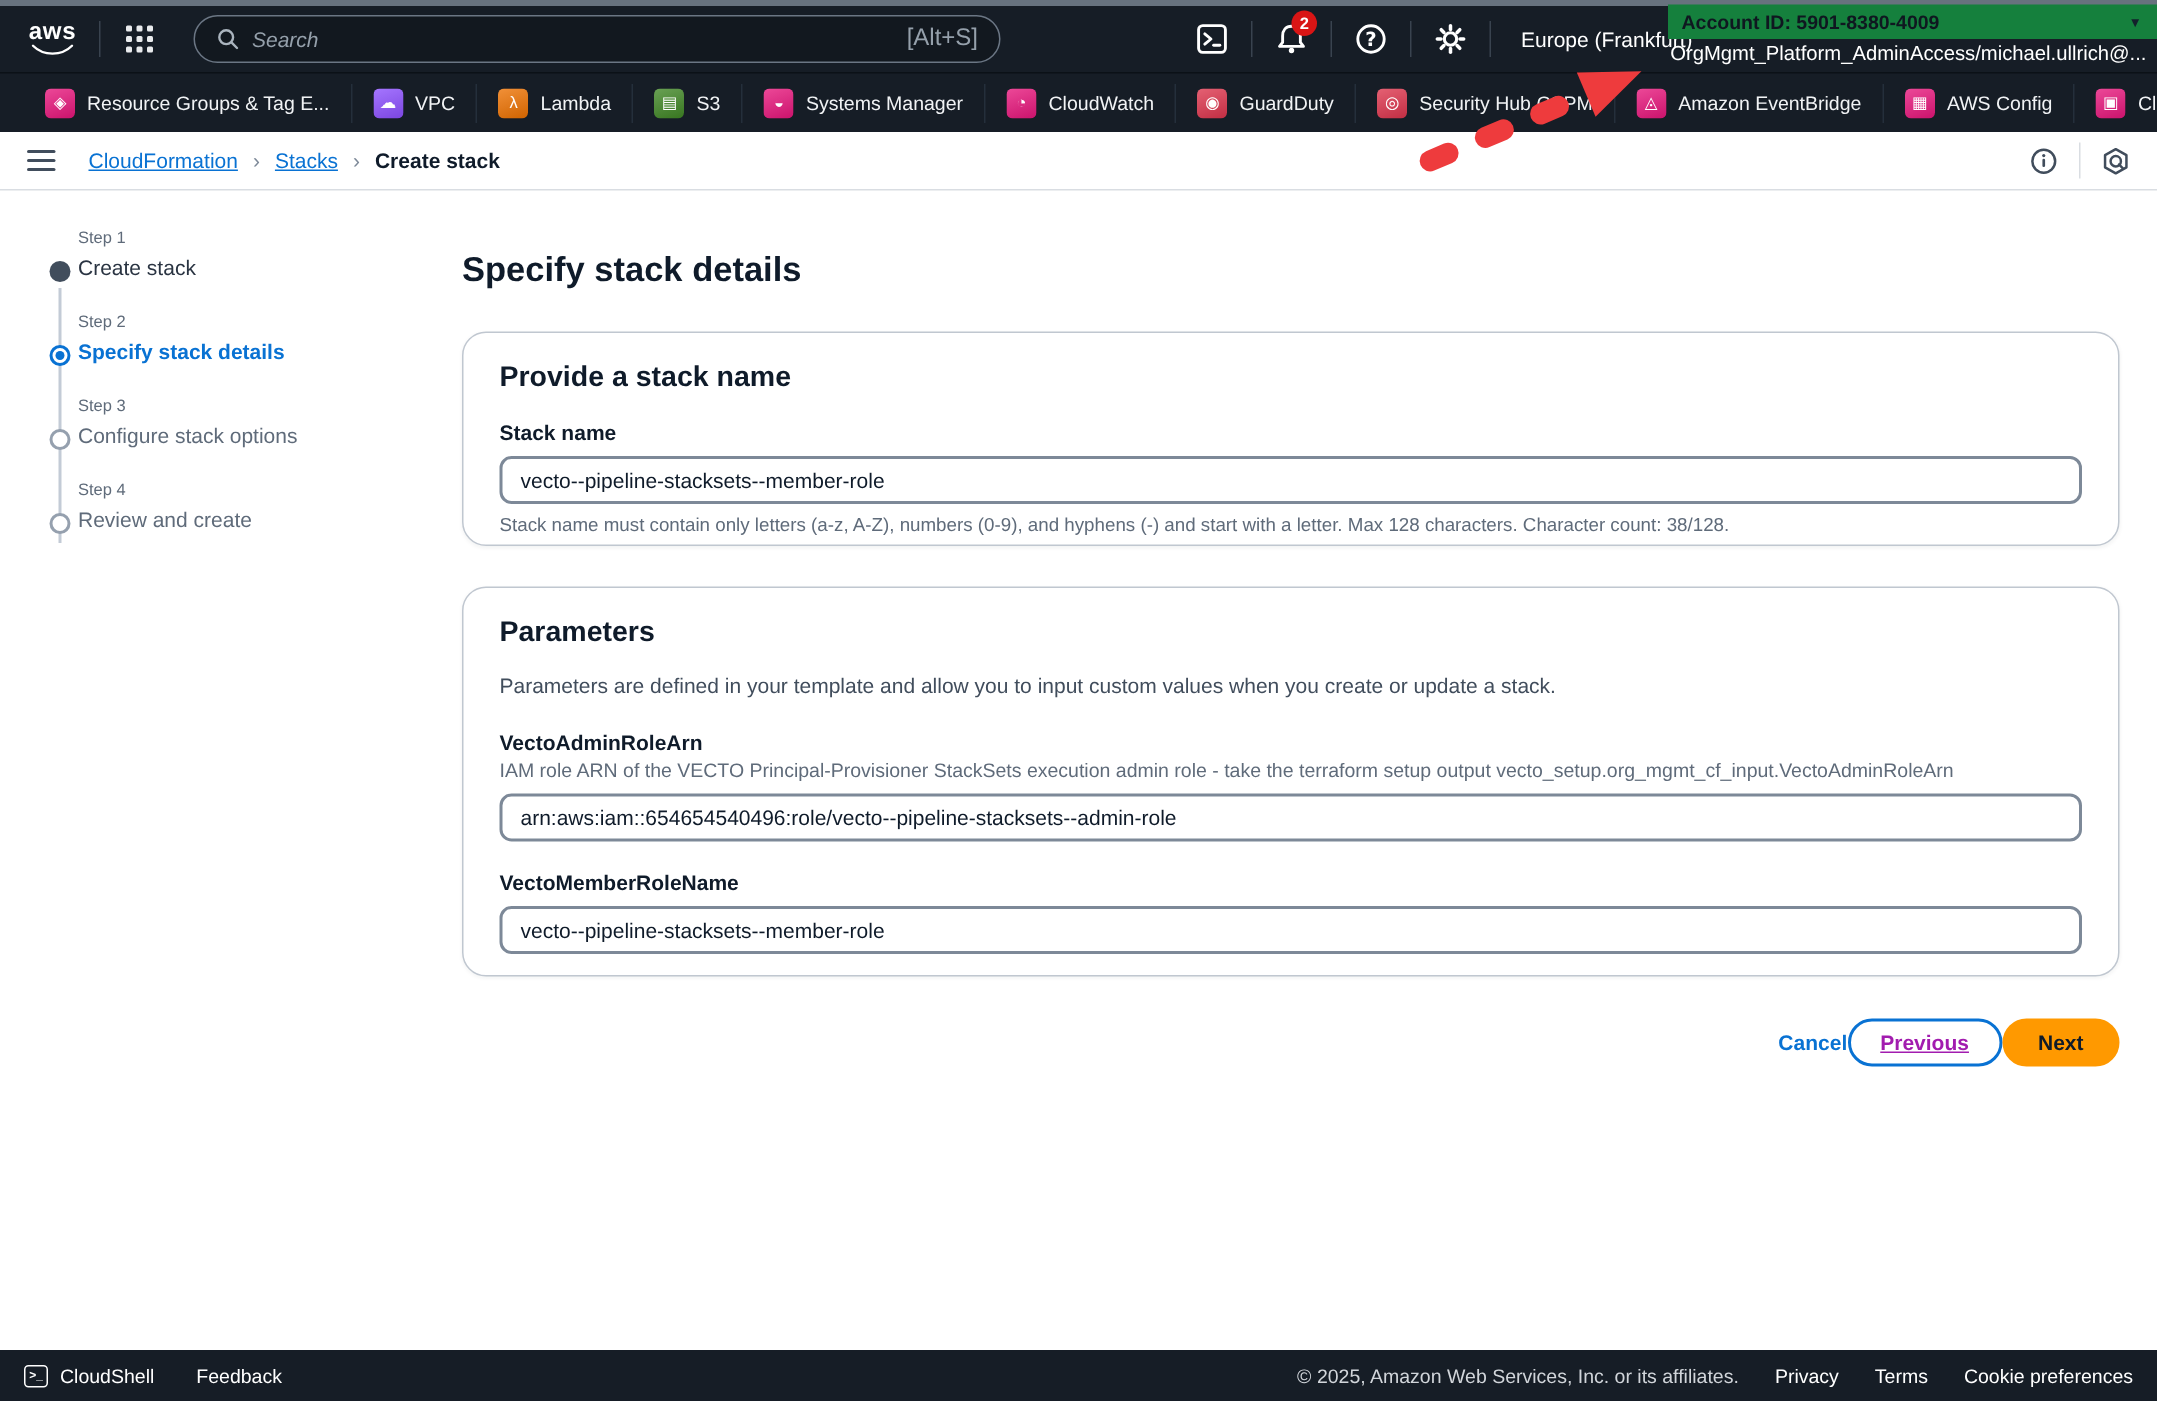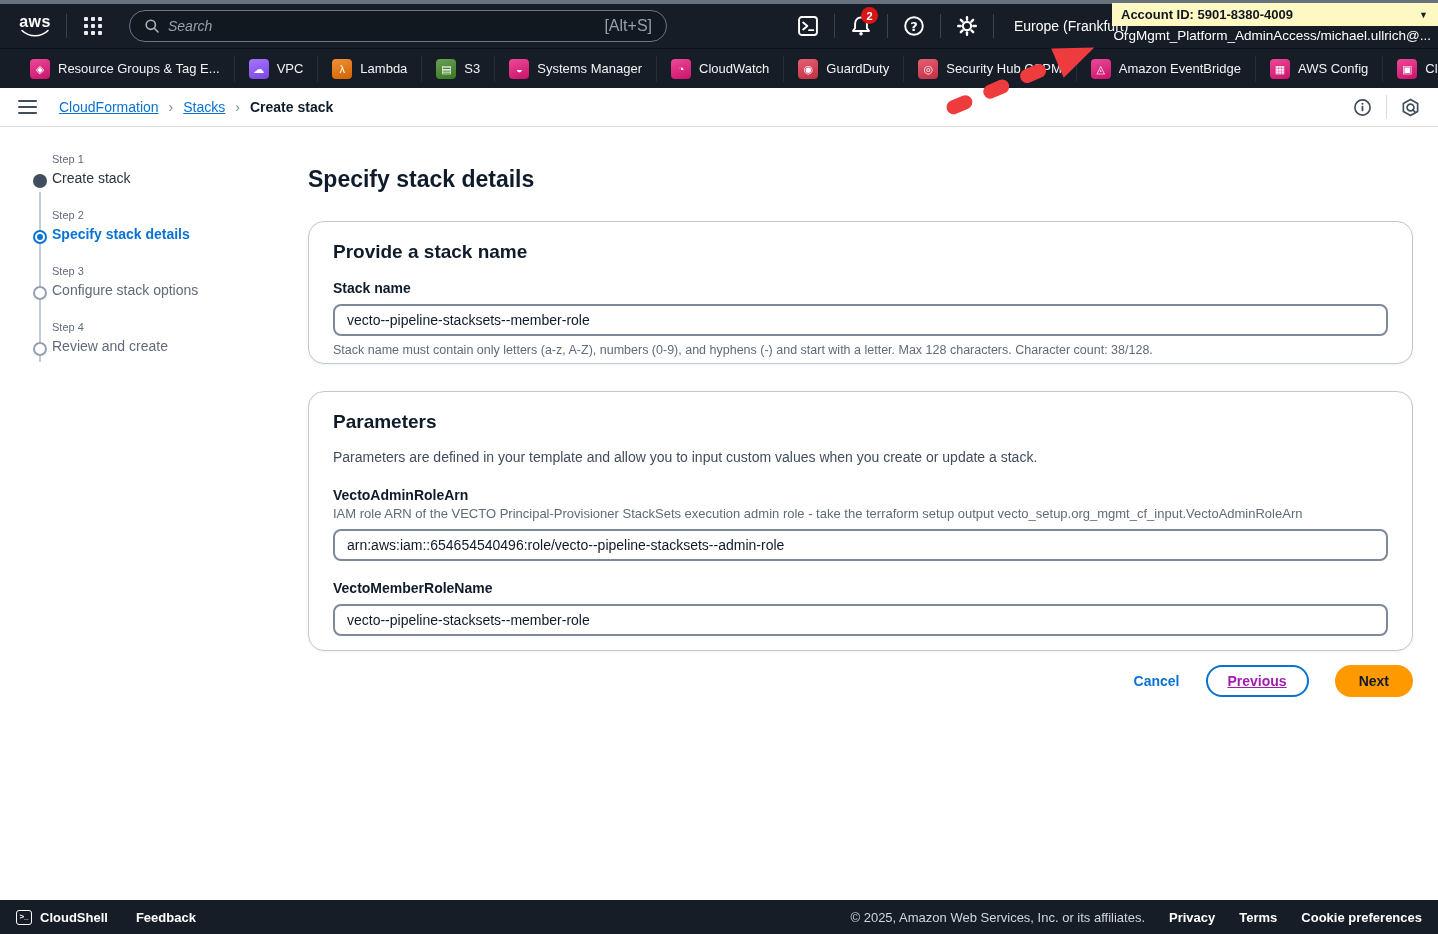--- a/index.html
+++ b/index.html
@@ -20,21 +20,21 @@
   .searchbar { width:538px; height:32px; border:1px solid #6b7684; border-radius:17px; background:#12181f;
     display:flex; align-items:center; padding:0 14px; margin-left:10px; }
   .searchbar .ph { color:#95a0ab; font-style:italic; font-size:14px; margin-left:8px; flex:1; }
   .searchbar .kbd { color:#95a0ab; font-size:16px; }
   .nav-ics { display:flex; align-items:center; margin-left:115px; gap:0; }
   .nav-ic { width:52px; display:flex; justify-content:center; position:relative; cursor:pointer; }
   .badge { position:absolute; top:-8px; right:9px; min-width:17px; height:17px; border-radius:9px;
     background:#d91515; color:#fff; font-size:11px; font-weight:700; display:flex; align-items:center;
     justify-content:center; padding:0 4px; }
   .region { color:#fff; font-size:14px; margin:0 8px 0 20px; cursor:pointer; white-space:nowrap; }
-  .acct-box { position:absolute; top:3px; right:0; width:326px; height:23px; background:#fef9c3;
+  .acct-box { position:absolute; top:3px; right:0; width:326px; height:23px; background:#15803d;
     display:flex; align-items:center; z-index:45; cursor:pointer; }
   .acct-box .acct-id { color:#0f1720; font-size:13px; font-weight:700; padding-left:9px; flex:1; }
   .acct-box:after { content:"▼"; color:#14202c; font-size:9px; padding-right:10px; }
   .acct-role { position:absolute; top:28px; right:7px; color:#fff; font-size:13.5px; z-index:45; white-space:nowrap; }
 
   
   .favbar { position:absolute; top:48px; left:0; width:1438px; height:40px; background:#161d26;
     border-top:1px solid #0b1117; display:flex; align-items:center; padding-left:16px; overflow:hidden; z-index:18; }
   .fav { display:flex; align-items:center; gap:8px; padding:0 14px; height:26px; cursor:pointer;
     border-right:1px solid #242f3b; white-space:nowrap; }
@@ -81,34 +81,34 @@
   .fld-label { font-size:14px; font-weight:700; color:#0f1b2a; margin-top:17px; }
   .fld-desc { font-size:13px; color:#5f6b7a; margin-top:3px; }
   .txt { width:100%; height:32px; border:2px solid #7d8998; border-radius:8px; font-size:14px;
     color:#0f1b2a; padding:0 12px; margin-top:8px; font-family:"Liberation Sans",sans-serif; background:#fff; }
   .helper { font-size:12.5px; color:#5f6b7a; margin-top:7px; }
   .card-desc { font-size:14px; color:#414d5c; margin-top:16px; }
   .param { margin-top:19px; }
   .param .fld-label { margin-top:0; }
 
   
-  .actions { display:flex; justify-content:flex-end; align-items:center; gap:26px; margin-top:14px; }
+  .actions { display:flex; justify-content:flex-end; align-items:center; margin-top:28px; }
   .btn-link { color:#0972d3; font-weight:700; font-size:14px; background:none; border:none; cursor:pointer;
     font-family:"Liberation Sans",sans-serif; }
   .btn-sec { color:#a21caf; font-weight:700; font-size:14px; background:#fff; border:2px solid #0972d3;
     border-radius:20px; padding:6px 20px; cursor:pointer; font-family:"Liberation Sans",sans-serif;text-decoration:underline; }
   .btn-pri { color:#0f1b2a; font-weight:700; font-size:14px; background:#ff9900; border:2px solid #ff9900;
     border-radius:20px; padding:6px 22px; cursor:pointer; font-family:"Liberation Sans",sans-serif; }
 
   
   .footer { position:absolute; bottom:0; left:0; width:1438px; height:34px; background:#161d26;
     display:flex; align-items:center; padding:0 16px; z-index:20; }
   .f-ic { width:16px; height:15px; border:1.5px solid #fff; border-radius:3px; color:#fff; font-size:8px;
     font-weight:700; line-height:12px; text-align:center; margin-right:8px; }
-  .f-item { color:#fff; font-size:13px; font-weight:700; cursor:pointer; }
+  .f-item { color:#fff; font-size:13px; font-weight:400; cursor:pointer; }
   .f-feedback { margin-left:28px; }
   .f-right { margin-left:auto; display:flex; align-items:center; gap:24px; }
   .f-copy { color:#d1d5da; font-size:13px; }
 
   
   .arrow { position:absolute; left:947px; top:95px; width:196px; height:30px; z-index:40;
     transform:rotate(-23deg); transform-origin:left center; display:flex; align-items:center; gap:13px;
     pointer-events:none; }
   .arrow .dash { width:27px; height:14px; border-radius:7px; background:#ee3b3d; }
   .arrow .head { width:0; height:0; border-left:40px solid #ee3b3d; border-top:16px solid transparent;

